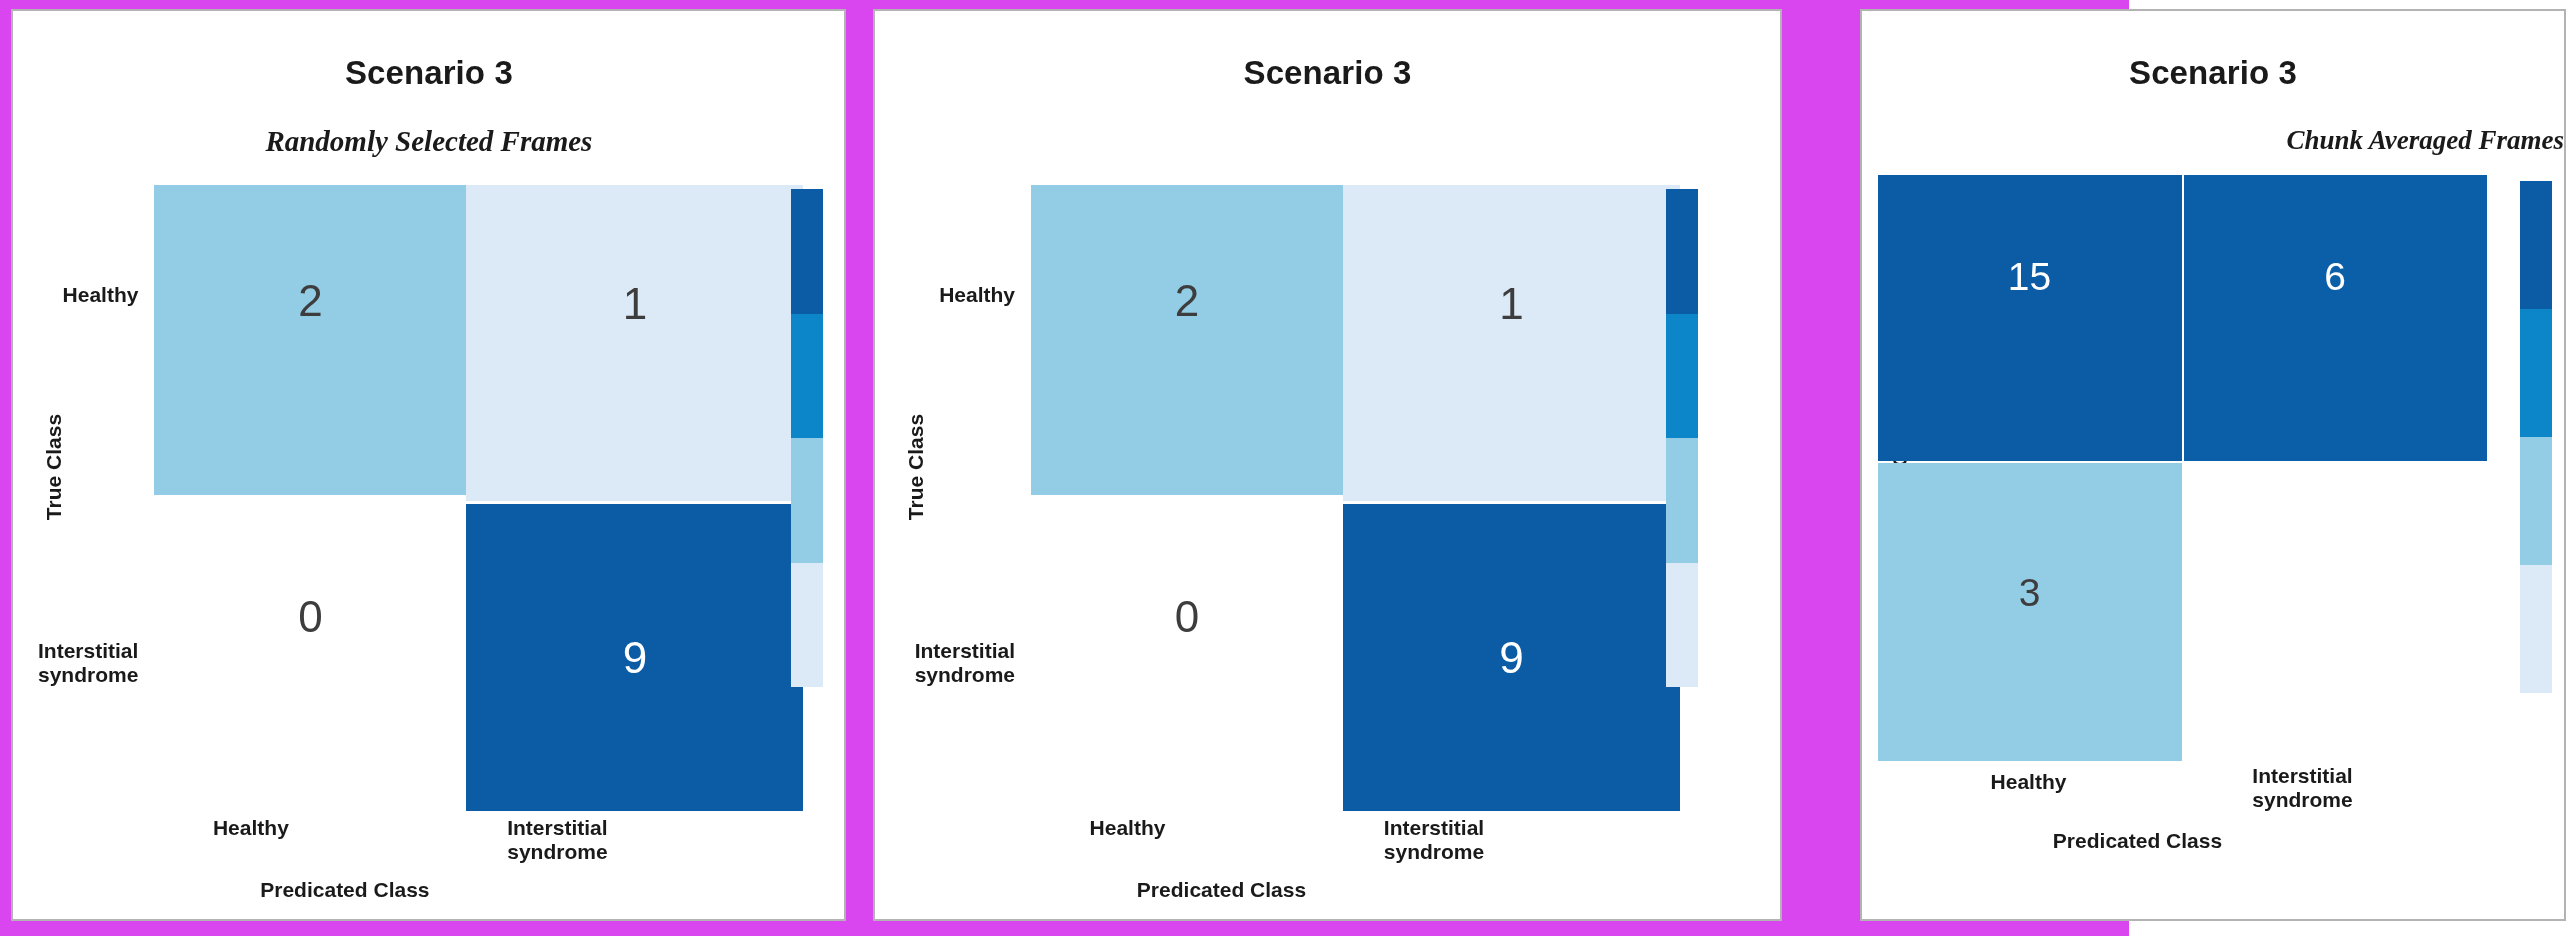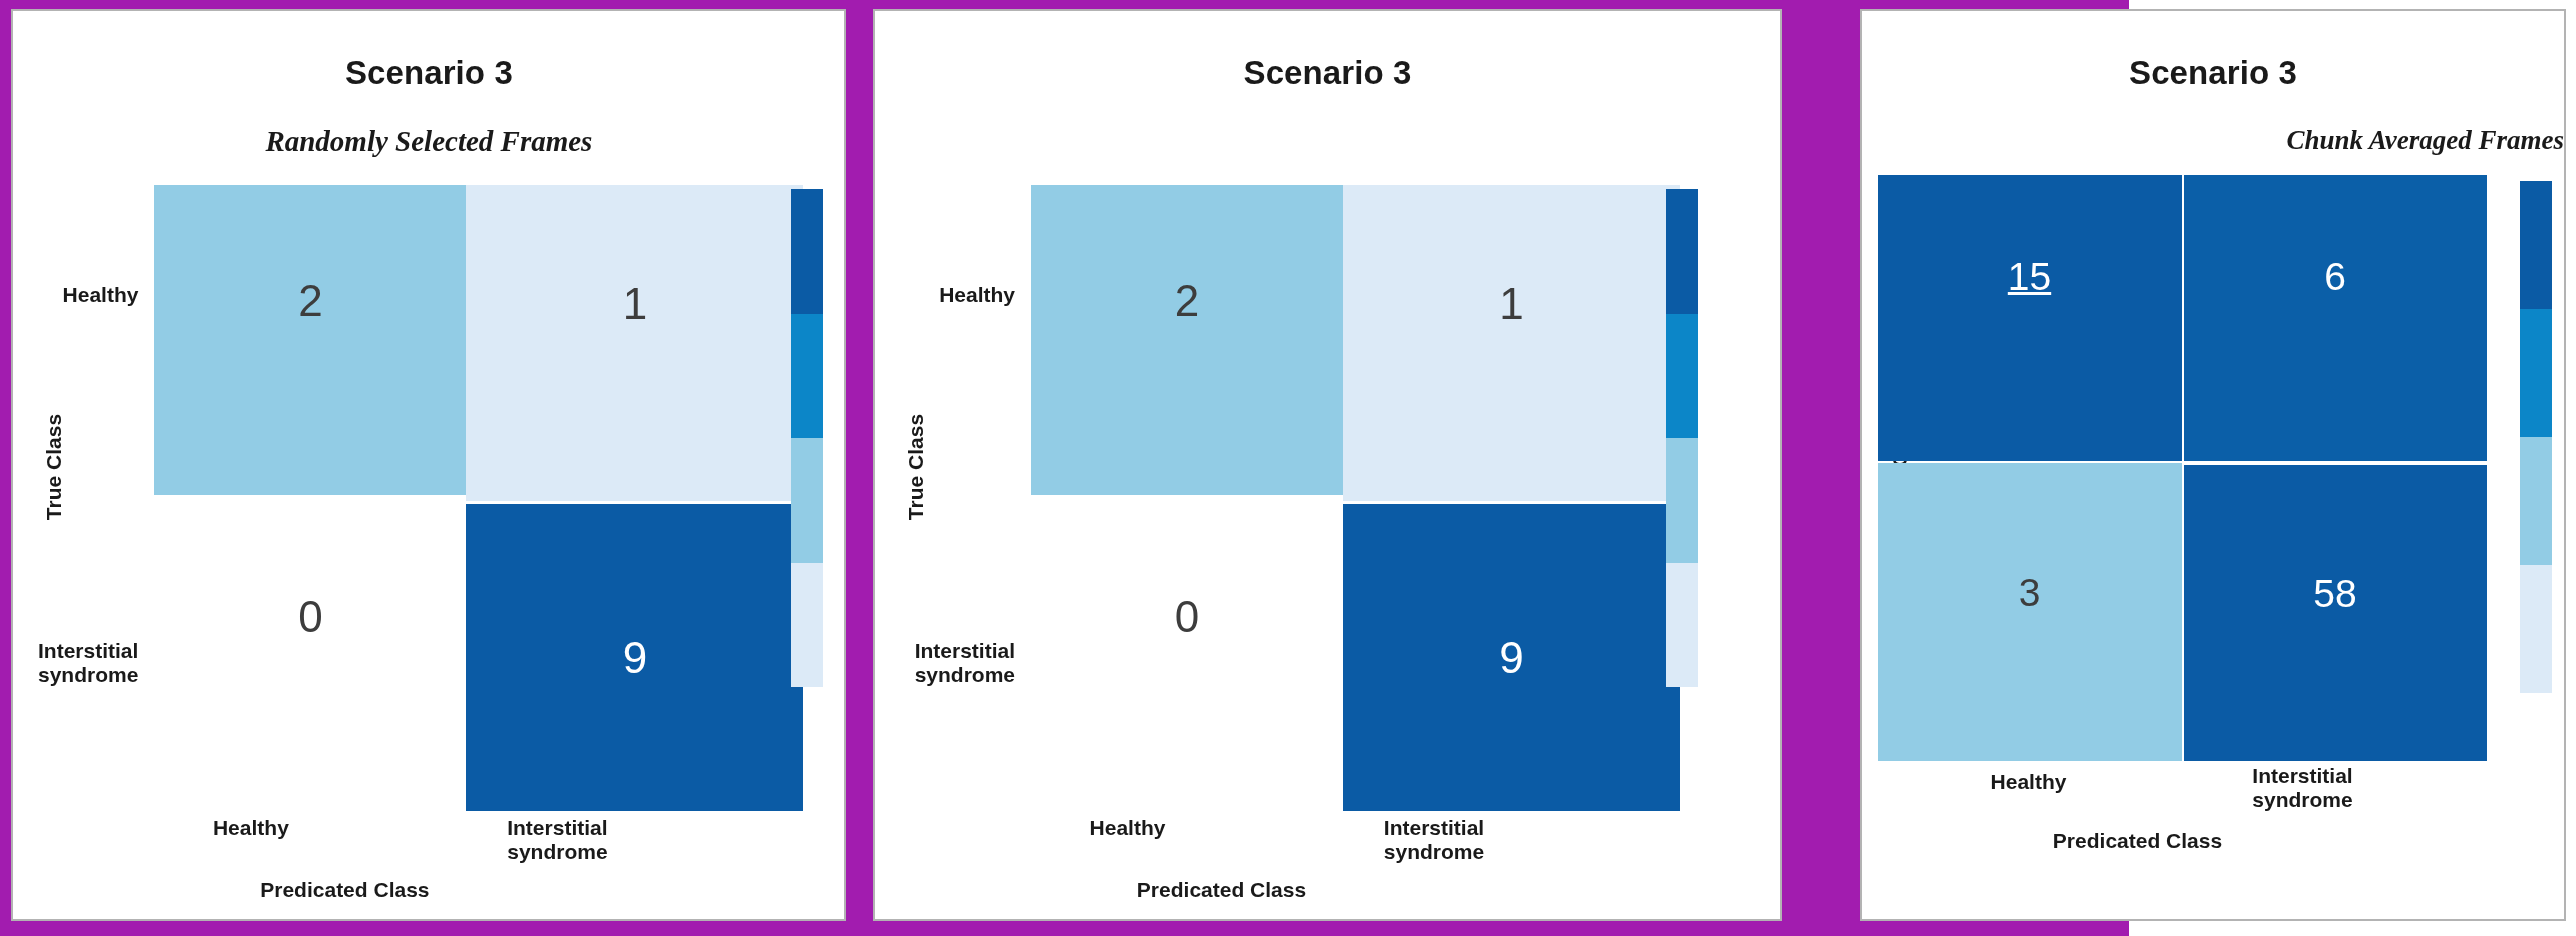--- a/index.html
+++ b/index.html
@@ -11,21 +11,21 @@
     width: 2576px;
     height: 937px;
     font-family: "Liberation Sans", sans-serif;
     overflow: hidden;
   }
 
   #figure {
     position: relative;
     width: 2129px;
     height: 937px;
-    background: #a21caf;
+    background: #d946ef;
   }
 
   
   .panel {
     position: absolute;
     top: 9.4px;
     height: 912px;
     background: #ffffff;
     border: 2px solid #b3b3b3;
     box-sizing: border-box;
@@ -247,31 +247,28 @@
   <section class="panel" id="panel-3">
     <div class="panel-title">Scenario 3</div>
     <div class="panel-subtitle">Chunk Averaged Frames</div>
 
     <div class="yaxis-title">True Class</div>
 
     <div class="ytick ytick-0">Healthy</div>
     <div class="ytick ytick-1">Interstitial<br>syndrome</div>
 
     <div class="plot grid" id="plot-3">
-      <div class="cell c-tl" style="background: rgb(11, 91, 165); color: rgb(255, 255, 255); text-decoration: underline;">
+      <div class="cell c-tl" style="background: rgb(11, 91, 165); color: rgb(255, 255, 255);">
         <span class="cell-value">15</span>
       </div>
       <div class="cell c-tr" style="background: rgb(11, 95, 168); color: rgb(255, 255, 255);">
         <span class="cell-value">6</span>
       </div>
       <div class="cell c-bl" style="background: rgb(146, 204, 229); color: rgb(61, 61, 61);">
         <span class="cell-value">3</span>
-      </div>
-      <div class="cell c-br" style="background: rgb(11, 91, 165); color: rgb(255, 255, 255);">
-        <span class="cell-value">58</span>
       </div>
     </div>
 
     <div class="xtick xtick-0">Healthy</div>
     <div class="xtick xtick-1">Interstitial<br>syndrome</div>
     <div class="xaxis-title">Predicated Class</div>
 
     <div class="colorbar">
         <div class="cb-band" style="background: rgb(11, 91, 165); height: 25%;"></div>
         <div class="cb-band" style="background: rgb(12, 134, 200); height: 25%;"></div>

